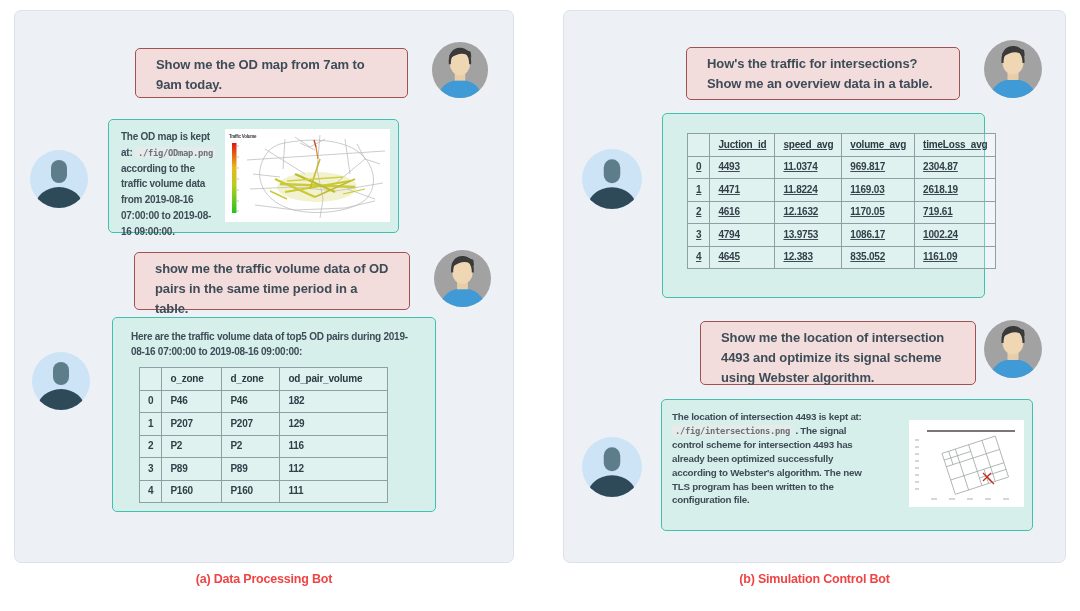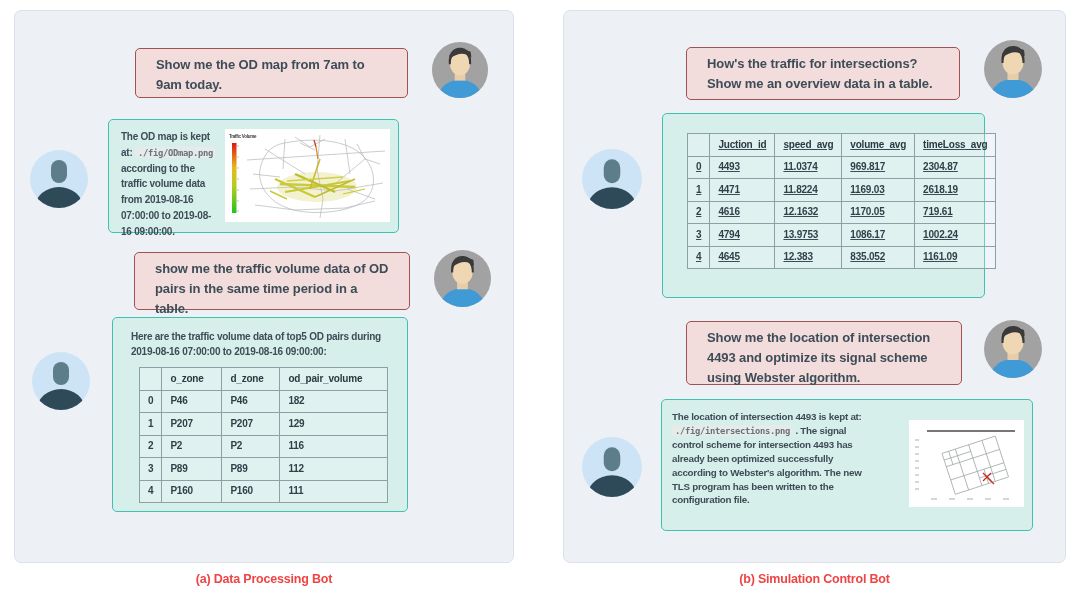--- a/index.html
+++ b/index.html
@@ -152,21 +152,21 @@
         <g clip-path="url(#uclipB)">
           <path d="M6 62 Q9 41 30 40 Q51 41 54 62 Z" fill="#3f9ad6"></path>
           <rect x="24.5" y="28" width="11" height="13" fill="#e7cda9"></rect>
           <ellipse cx="30" cy="23.5" rx="10.5" ry="12" fill="#f0d7b4"></ellipse>
           <path d="M18.5 24 C17.5 10 25 7 30 7 C35 7 42.5 10 41.5 24 L39.5 24 C39.5 14.5 35 11.5 30 11.5 C25 11.5 20.5 14.5 20.5 24 Z" fill="#3a3a3a"></path>
           <path d="M19 15 Q27 5 41 11 L41.8 17 Q32 9 20 18 Z" fill="#3a3a3a"></path>
         </g>
       </svg>
     </div>
 
-    <div class="bubble bot-bubble" style="left:97px; top:306px; width:296px; height:195px; padding:11px 18px;">
+    <div class="bubble bot-bubble" style="left:97px; top:306px; width:324px; height:195px; padding:11px 18px;">
       <div style="font-size:10px; line-height:1.5;">Here are the traffic volume data of top5 OD pairs during 2019-08-16 07:00:00 to 2019-08-16 09:00:00:</div>
       <table class="mini" style="margin:8px 0 0 8px;">
         <thead>
           <tr>
             <th class="idx"></th>
             <th style="width:60px;">o_zone</th>
             <th style="width:58px;">d_zone</th>
             <th style="width:108px;">od_pair_volume</th>
           </tr>
         </thead>
@@ -295,21 +295,21 @@
             <circle cx="30" cy="30" r="29"></circle>
           </clipPath>
         <circle cx="30" cy="30" r="29" fill="#cde3f6"></circle>
         <g clip-path="url(#bclipC)">
           <rect x="22" y="11" width="16" height="23" rx="8" fill="#5e7d8a"></rect>
           <path d="M4 62 Q8 39 30 38 Q52 39 56 62 Z" fill="#2e4a59"></path>
         </g>
       </svg>
     </div>
 
-    <div class="bubble user-bubble" style="left:122px; top:310px; width:276px; height:64px;">
+    <div class="bubble user-bubble" style="left:136px; top:310px; width:276px; height:64px;">
       <span>Show me the location of intersection 4493 and optimize its signal scheme using Webster algorithm.</span>
     </div>
     <div class="avatar" style="left:419px; top:308px; width:60px; height:60px;">
       <svg width="60" height="60" viewBox="0 0 60 60">
         <clipPath id="uclipD">
             <circle cx="30" cy="30" r="29"></circle>
           </clipPath>
         <circle cx="30" cy="30" r="29" fill="#a2a2a2"></circle>
         <g clip-path="url(#uclipD)">
           <path d="M6 62 Q9 41 30 40 Q51 41 54 62 Z" fill="#3f9ad6"></path>

